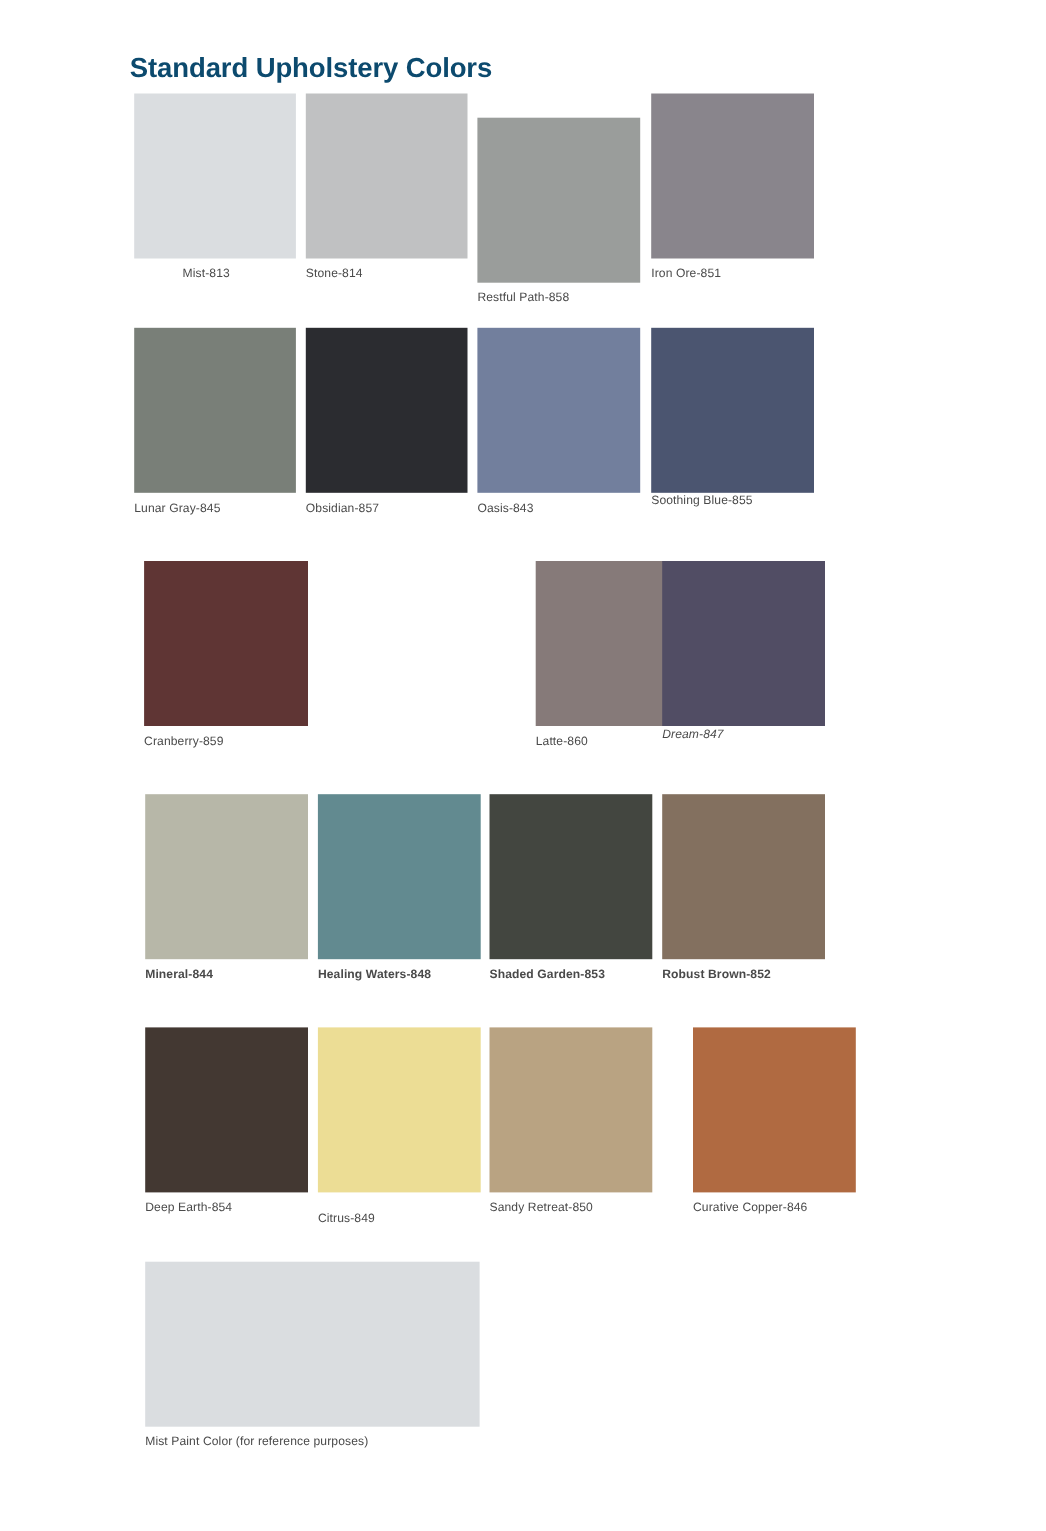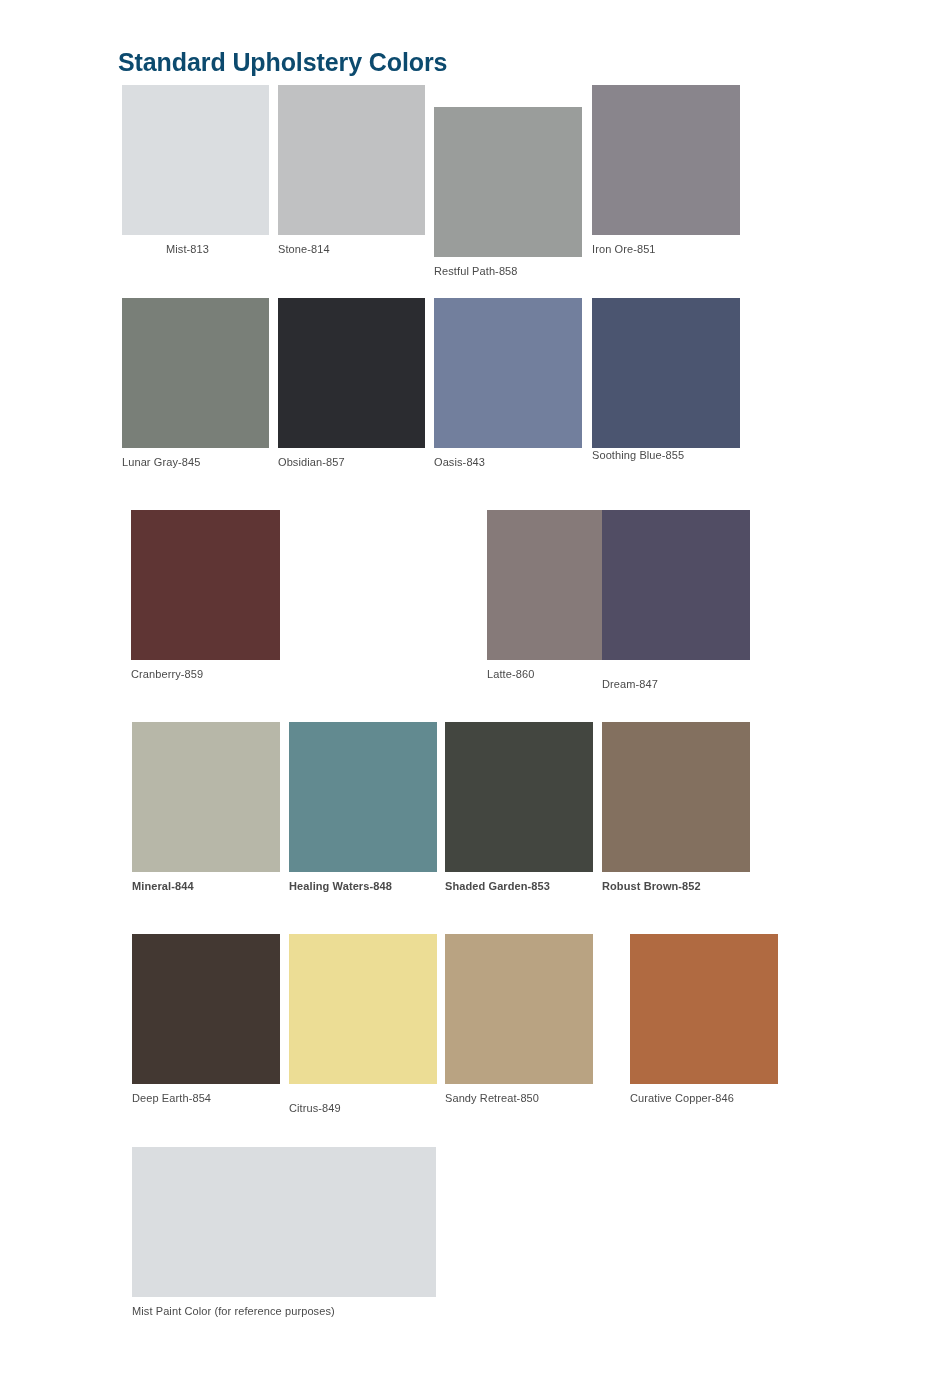--- a/index.html
+++ b/index.html
@@ -106,21 +106,21 @@
         <div class="swatch-cell" style="left: 131px; width: 149px; height: 150px;">
           <div class="swatch-chip" style="height: 150px; background-color: rgb(95, 53, 52);"></div>
           <div class="swatch-label" style="top: 158px;">Cranberry-859</div>
         </div>
         <div class="swatch-cell" style="left: 444px; width: 148px; height: 150px; margin-left: 43px;">
           <div class="swatch-chip" style="height: 150px; background-color: rgb(134, 122, 121);"></div>
           <div class="swatch-label" style="top: 158px;">Latte-860</div>
         </div>
         <div class="swatch-cell" style="left: 602px; width: 148px; height: 150px;">
           <div class="swatch-chip" style="height: 150px; background-color: rgb(81, 77, 100);"></div>
-          <div class="swatch-label" style="top: 168px;">Dream-847</div>
+          <div class="swatch-label" style="top: 152px; font-style: italic;">Dream-847</div>
         </div>
       </div>
       <div class="swatch-row" style="top: 722px; height: 150px; width: 951px; font-weight: bold;">
         <div class="swatch-cell" style="left: 132px; width: 148px; height: 150px;">
           <div class="swatch-chip" style="height: 150px; background-color: rgb(183, 183, 168);"></div>
           <div class="swatch-label" style="top: 158px;">Mineral-844</div>
         </div>
         <div class="swatch-cell" style="left: 289px; width: 148px; height: 150px;">
           <div class="swatch-chip" style="height: 150px; background-color: rgb(98, 138, 144);"></div>
           <div class="swatch-label" style="top: 158px;">Healing Waters-848</div>

